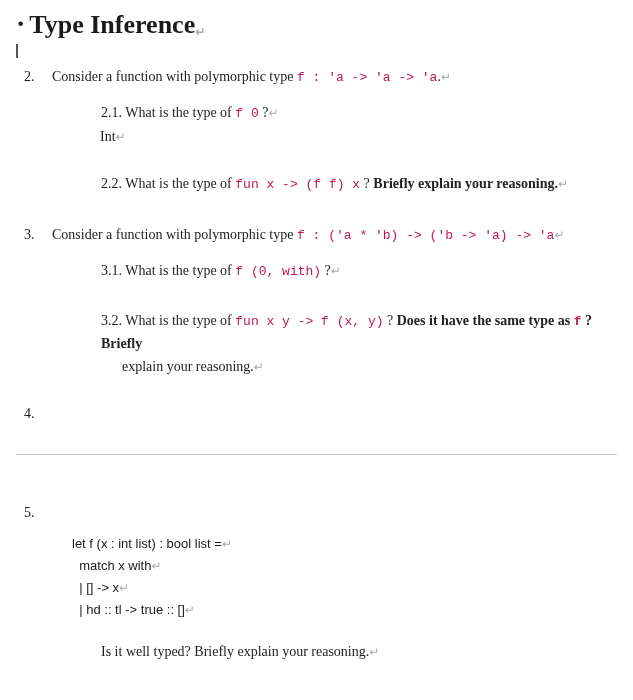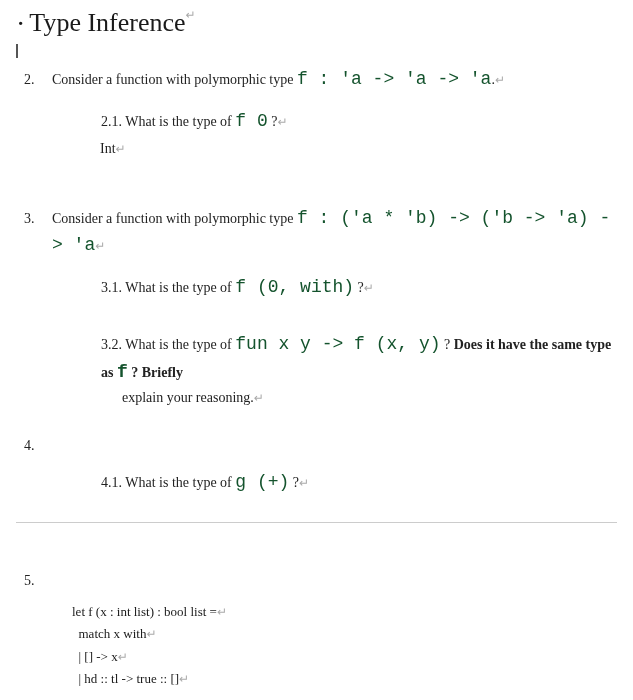--- a/index.html
+++ b/index.html
@@ -14,25 +14,25 @@
       background: #ffffff;
       color: #222;
       width: 633px;
       min-height: 700px;
       padding: 8px 16px 16px 16px;
       overflow-y: auto;
     }
 
     .page-title {
       font-size: 26px;
-      font-weight: normal;
+      font-weight: bold;
       color: #1a1a1a;
       margin-bottom: 4px;
       display: flex;
-      align-items: flex-start;
+      align-items: flex-end;
     }
 
     .page-title::before {
       content: '·';
       margin-right: 4px;
       font-size: 28px;
     }
 
     .cursor-line {
       width: 2px;
@@ -64,22 +64,22 @@
     }
 
     .q-text {
       font-size: 14px;
       color: #222;
       line-height: 1.5;
     }
 
     code, .mono {
       font-family: 'Courier New', Courier, monospace;
-      font-size: 18px;
-      color: #14532d;
+      font-size: 13px;
+      color: #be185d;
     }
 
     .sub-question {
       margin-left: 48px;
       margin-top: 6px;
       margin-bottom: 2px;
     }
 
     .sub-q-text {
       font-size: 14px;
@@ -103,26 +103,26 @@
     .empty-line {
       height: 10px;
     }
 
     .small-empty {
       height: 6px;
     }
 
     .code-block {
       margin-left: 48px;
-      font-family: Liberation Serif, serif;
+      font-family: Liberation Sans, sans-serif;
       font-size: 13px;
       color: #1a1a1a;
       line-height: 1.7;
       margin-top: 4px;
-      margin-bottom: 20px;
+      margin-bottom: 4px;
     }
   </style>
 </head>
 <body>
 
 
 
 <div class="page-title">
   Type Inference<span class="return-mark">↵</span>
 </div>
@@ -142,20 +142,25 @@
 
     <div class="sub-question">
       <div class="sub-q-text">
         2.1. What is the type of <code>f 0</code> ?<span class="return-mark">↵</span>
       </div>
     </div>
     <div class="answer-line">Int<span class="return-mark">↵</span></div>
     <div class="empty-line"></div>
     <div class="empty-line"></div>
 
+    <div class="sub-question">
+      <div class="sub-q-text">
+        2.2. What is the type of <code>fun x -&gt; (f f) x</code> ? <strong>Briefly explain your reasoning.</strong><span class="return-mark">↵</span>
+      </div>
+    </div>
     <div class="empty-line"></div>
     <div class="empty-line"></div>
   </div>
 
   <div class="question-block">
     <div class="main-question">
       <span class="q-number">3.</span>
       <span class="q-text">
         Consider a function with polymorphic type <code>f : ('a * 'b) -&gt; ('b -&gt; 'a) -&gt; 'a</code><span class="return-mark">↵</span>
       </span>
@@ -179,25 +184,20 @@
     <div class="empty-line"></div>
     <div class="empty-line"></div>
   </div>
 
   <div class="question-block">
     <div class="main-question">
       <span class="q-number">4.</span>
     </div>
     <div class="small-empty"></div>
 
-    <div class="sub-question">
-      <div class="sub-q-text">
-        4.1. What is the type of <code>g (+)</code> ?<span class="return-mark">↵</span>
-      </div>
-    </div>
     <div class="empty-line"></div>
     <div class="empty-line"></div>
 
     <div style="border-bottom: 1px solid #ccc; margin: 4px 0 4px -8px;"></div>
 
     <div class="empty-line"></div>
     <div class="empty-line"></div>
 
     <div class="empty-line"></div>
     <div class="empty-line"></div>

